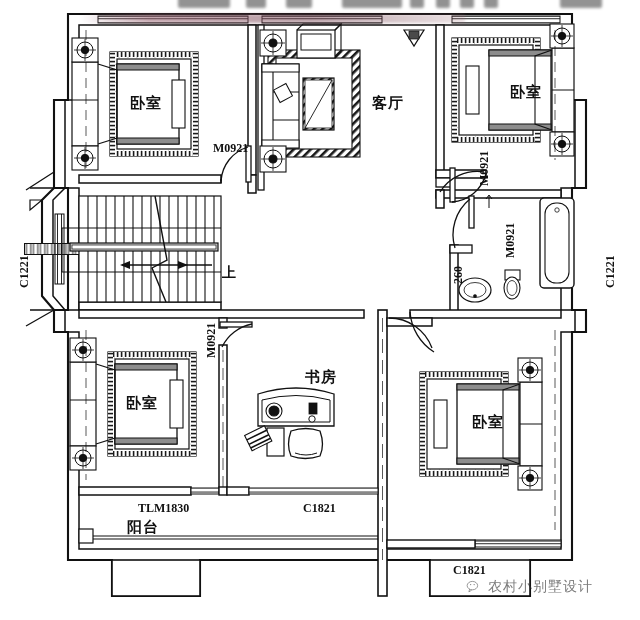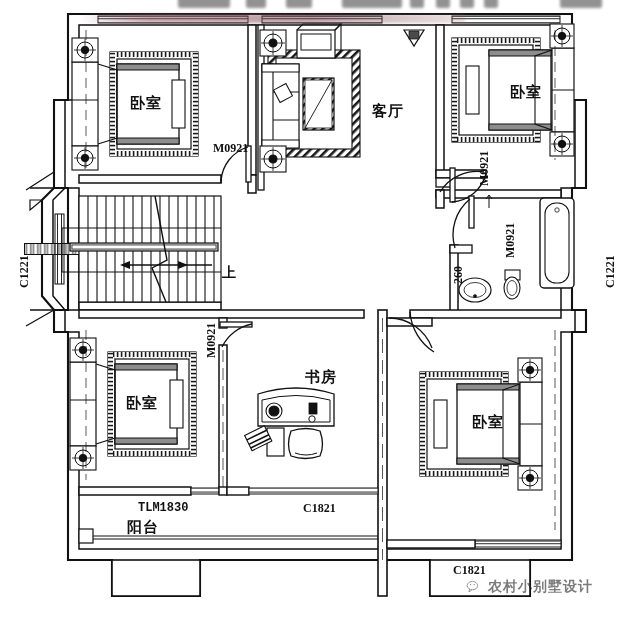--- a/index.html
+++ b/index.html
@@ -56,21 +56,21 @@
   }
 
   
   #watermark{
     position:absolute;left:466px;top:578px;
     display:flex;align-items:center;gap:5px;
     opacity:.62;
   }
   #watermark .wm-txt{
     font-family:"DejaVu Sans",sans-serif;
-    font-size:14px;font-weight:700;color:#2b2b2b;
+    font-size:14px;font-weight:400;color:#2b2b2b;
     letter-spacing:1px;
     filter:blur(.35px);
   }
   #watermark .wm-ico{
     width:17px;height:14px;
   }
 </style>
 </head>
 <body>
 
@@ -443,42 +443,42 @@
     <div class="smear" style="left:342px;width:60px;"></div>
     <div class="smear" style="left:410px;width:14px;"></div>
     <div class="smear" style="left:436px;width:14px;"></div>
     <div class="smear" style="left:460px;width:14px;"></div>
     <div class="smear" style="left:484px;width:14px;"></div>
     <div class="smear" style="left:560px;width:42px;"></div>
   </div>
   <div id="pink-smear"></div>
 
   <div class="lbl room-name" style="left:130px;top:96px;">卧室</div>
-  <div class="lbl room-name" style="left:372px;top:104px;">客厅</div>
+  <div class="lbl room-name" style="left:372px;top:96px;">客厅</div>
   <div class="lbl room-name" style="left:510px;top:85px;">卧室</div>
   <div class="lbl room-name" style="left:126px;top:396px;">卧室</div>
   <div class="lbl room-name" style="left:305px;top:370px;font-family:Liberation Serif, serif;">书房</div>
   <div class="lbl room-name" style="left:472px;top:415px;">卧室</div>
   <div class="lbl room-name" style="left:127px;top:520px;">阳台</div>
 
   <div class="lbl room-name" style="left:222px;top:266px;font-size:14px;">上</div>
 
   <div class="lbl code" style="left:213px;top:142px;">M0921</div>
 
   <div class="lbl code code-v" style="left:478px;top:186px;">M0921</div>
 
   <div class="lbl code code-v" style="left:504px;top:258px;">M0921</div>
 
   <div class="lbl code code-v" style="left:205px;top:358px;">M0921</div>
 
   <div class="lbl code code-v" style="left:18px;top:288px;">C1221</div>
 
   <div class="lbl code code-v" style="left:604px;top:288px;">C1221</div>
 
-  <div class="lbl code" style="left:138px;top:502px;font-family:Liberation Mono, monospace;">TLM1830</div>
+  <div class="lbl code" style="left:138px;top:502px;">TLM1830</div>
 
   <div class="lbl code" style="left:303px;top:502px;">C1821</div>
 
   <div class="lbl code" style="left:453px;top:564px;">C1821</div>
 
   <div class="lbl code code-v" style="left:452px;top:284px;">260</div>
 
   <div id="watermark">
     <svg class="wm-ico" viewBox="0 0 24 20">
       <ellipse cx="9" cy="8" rx="7.5" ry="6" fill="none" stroke="#2b2b2b" stroke-width="1.1"></ellipse>

